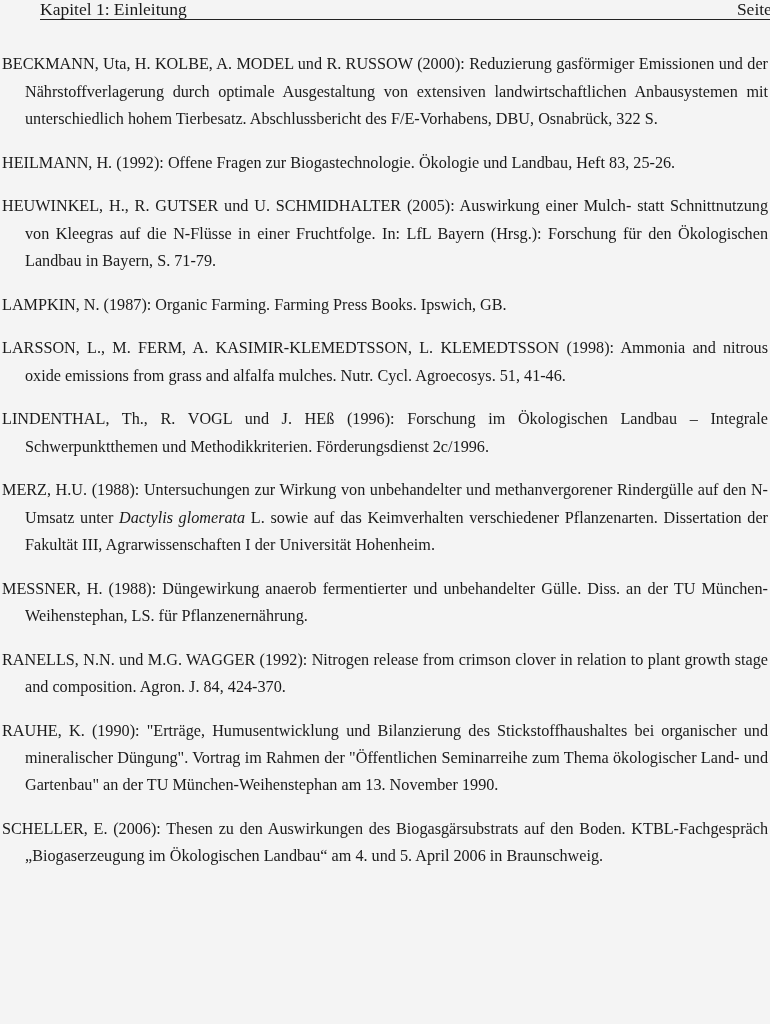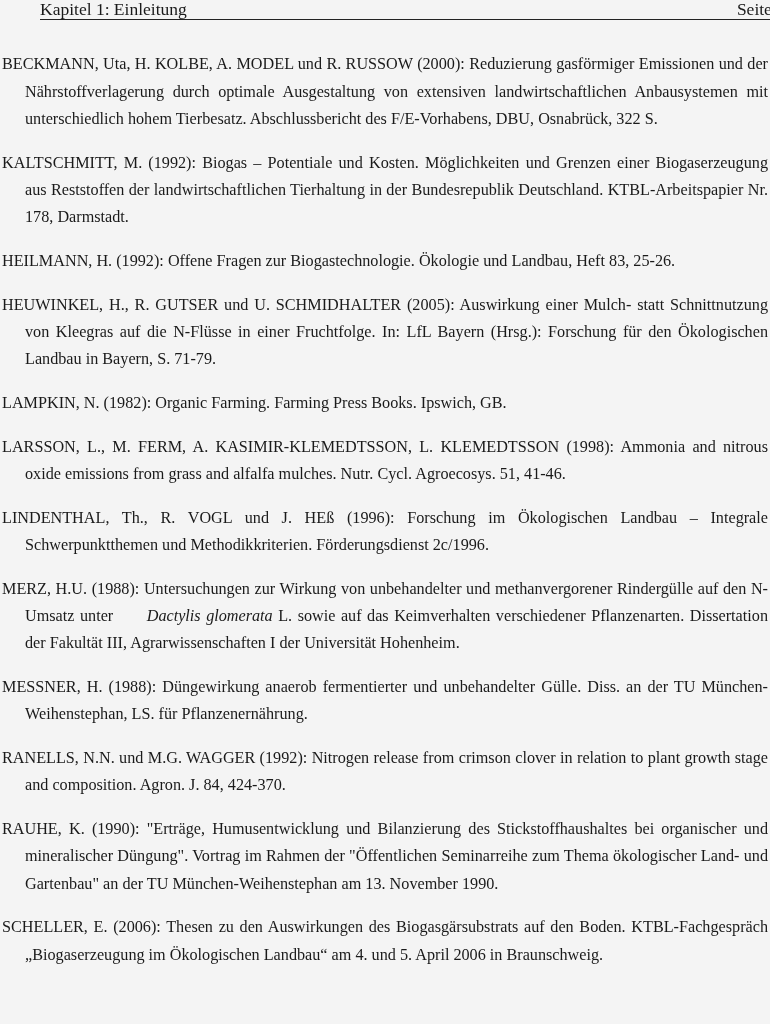--- a/index.html
+++ b/index.html
@@ -36,37 +36,36 @@
     }
     .ref {
       text-align: justify;
       text-align-last: left;
       padding-left: 23px;
       text-indent: -23px;
       margin-bottom: 9.3px;
       hyphens: manual;
     }
     .ref b { font-weight: normal; }
-    .ref i { font-style: italic; margin-left: 28px; }
+    .ref i { font-style: italic; }
   </style>
 </head>
 <body>
 
 <div class="page">
   <div class="header">
     <span>Kapitel 1: Einleitung</span>
     <span>Seite 5</span>
   </div>
 
   <div class="refs" id="refs">
       <p class="ref"><span>BECKMANN, Uta, H. KOLBE, A. MODEL und R. RUSSOW (2000): Reduzierung gasförmiger Emissio­nen und der Nährstoffverlagerung durch optimale Ausgestaltung von extensiven landwirtschaftlichen An­bausystemen mit unterschiedlich hohem Tierbesatz. Abschlussbericht des F/E-Vorhabens, DBU, Osna­brück, 322 S.</span></p>
-      <p class="ref"><span>KALTSCHMITT, M. (1992): Biogas – Potentiale und Kosten. Möglichkeiten und Grenzen einer Biogaser­zeugung aus Reststoffen der landwirtschaftlichen Tierhaltung in der Bundesrepublik Deutschland. KTBL-Arbeitspapier Nr. 178, Darmstadt.</span></p>
       <p class="ref"><span>HEILMANN, H. (1992): Offene Fragen zur Biogastechnologie. Ökologie und Landbau, Heft </span><b>83</b><span>, 25-26.</span></p>
       <p class="ref"><span>HEUWINKEL, H., R. GUTSER und U. SCHMIDHALTER (2005): Auswirkung einer Mulch- statt Schnitt­nutzung von Kleegras auf die N-Flüsse in einer Fruchtfolge. In: LfL Bayern (Hrsg.): Forschung für den Ökologischen Landbau in Bayern, S. 71-79.</span></p>
-      <p class="ref"><span>LAMPKIN, N. (1982): Organic Farming. Farming Press Books. Ipswich, GB.</span></p>
+      <p class="ref"><span>LAMPKIN, N. (1987): Organic Farming. Farming Press Books. Ipswich, GB.</span></p>
       <p class="ref"><span>LARSSON, L., M. FERM, A. KASIMIR-KLEMEDTSSON, L. KLEMEDTSSON (1998): Ammonia and nitrous oxide emissions from grass and alfalfa mulches. Nutr. Cycl. Agroecosys. </span><b>51</b><span>, 41-46.</span></p>
       <p class="ref"><span>LINDENTHAL, Th., R. VOGL und J. HEß (1996): Forschung im Ökologischen Landbau – Integrale Schwerpunktthemen und Methodikkriterien. Förderungsdienst 2c/1996.</span></p>
       <p class="ref"><span>MERZ, H.U. (1988): Untersuchungen zur Wirkung von unbehandelter und methanvergorener Rindergülle auf den N-Umsatz unter </span><i>Dactylis glomerata</i><span> L. sowie auf das Keimverhalten verschiedener Pflanzenarten. Dissertation der Fakultät III, Agrarwissenschaften I der Universität Hohenheim.</span></p>
       <p class="ref"><span>MESSNER, H. (1988): Düngewirkung anaerob fermentierter und unbehandelter Gülle. Diss. an der TU München-Weihenstephan, LS. für Pflanzenernährung.</span></p>
       <p class="ref"><span>RANELLS, N.N. und M.G. WAGGER (1992): Nitrogen release from crimson clover in relation to plant growth stage and composition. Agron. J. </span><b>84</b><span>, 424-370.</span></p>
       <p class="ref"><span>RAUHE, K. (1990): "Erträge, Humusentwicklung und Bilanzierung des Stickstoffhaushaltes bei organischer und mineralischer Düngung". Vortrag im Rahmen der "Öffentlichen Seminarreihe zum Thema ökologi­scher Land- und Gartenbau" an der TU München-Weihenstephan am 13. November 1990.</span></p>
       <p class="ref"><span>SCHELLER, E. (2006): Thesen zu den Auswirkungen des Biogasgärsubstrats auf den Boden. KTBL-Fachgespräch „Biogaserzeugung im Ökologischen Landbau“ am 4. und 5. April 2006 in Braunschweig.</span></p>
     </div>
 </div>
 

